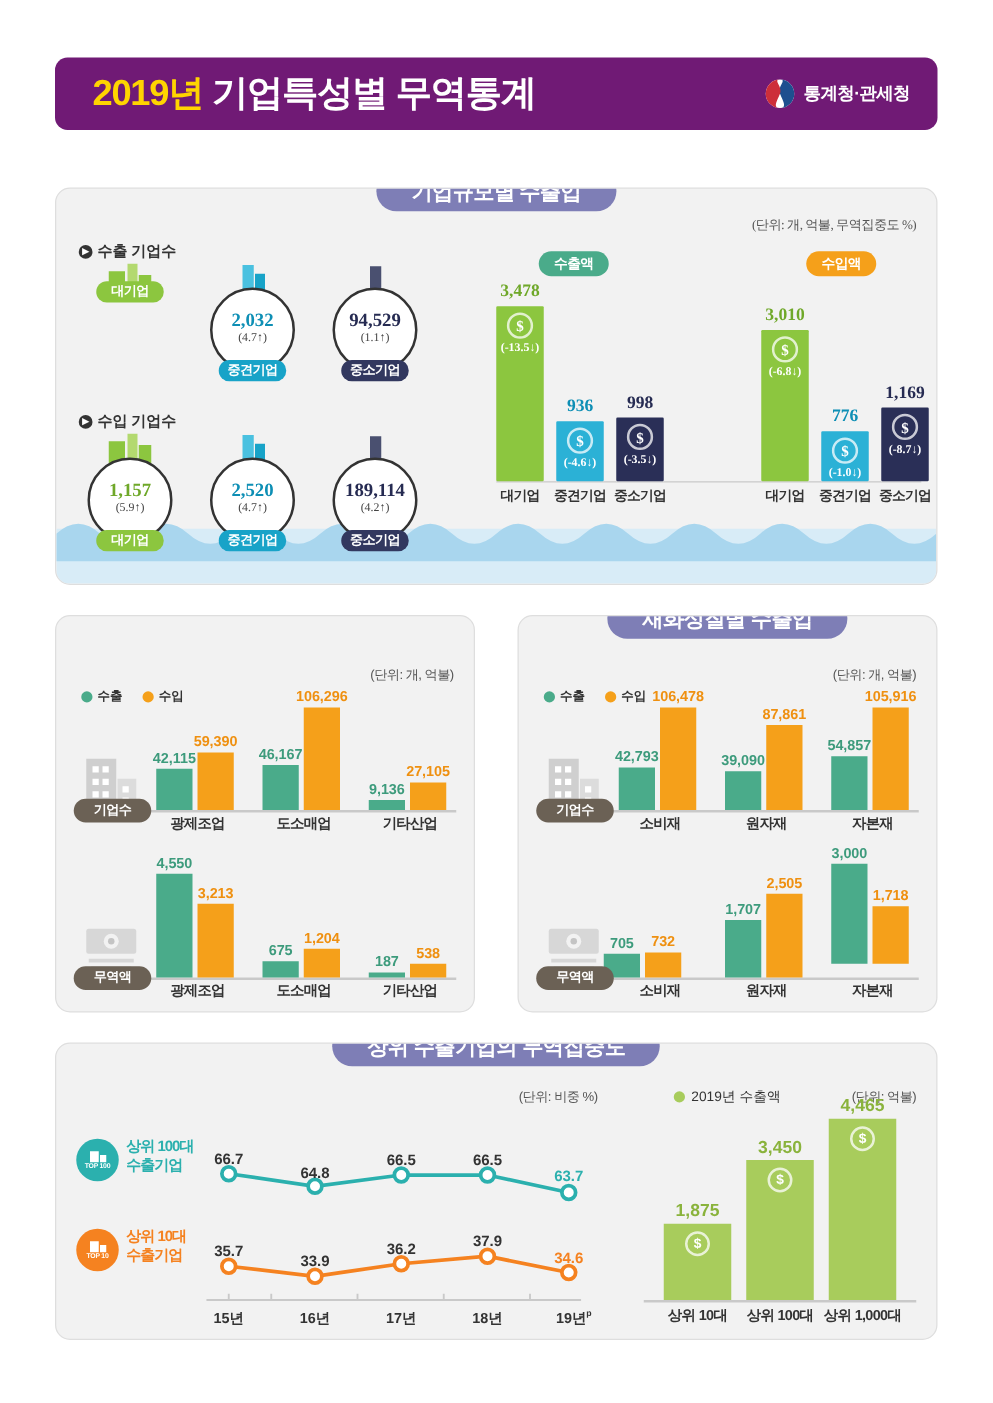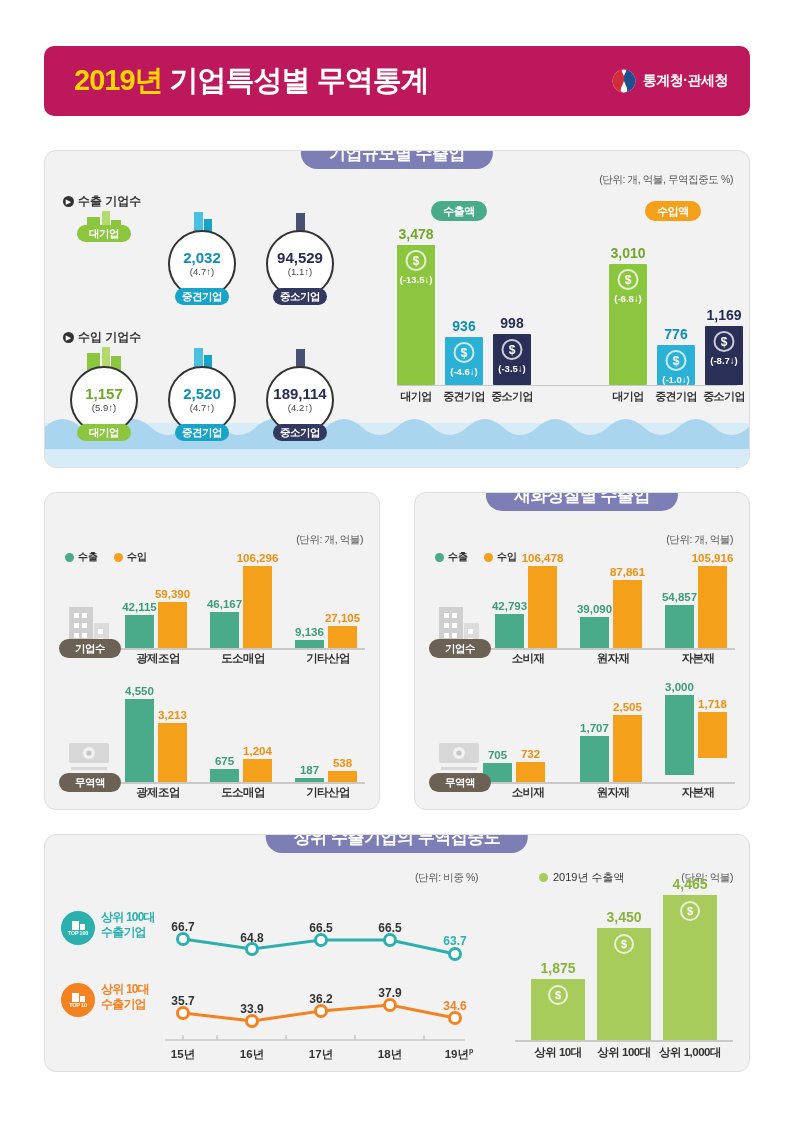--- a/index.html
+++ b/index.html
@@ -5,22 +5,22 @@
   * { box-sizing: border-box; margin:0; padding:0; }
   html,body{ background:#ffffff; }
   body{
     width:794px; height:1122px; position:relative;
     font-family:"Liberation Sans","DejaVu Sans",sans-serif;
     color:#333; overflow:hidden;
   }
 
   
   .header{
-    position:absolute; left:44px; top:46px; width:706px; height:70px;
-    background:#be185d; border-radius:10px;
+    position:absolute; left:44px; top:46px; width:706px; height:58px;
+    background:#701a75; border-radius:10px;
   }
   .header .title{
     position:absolute; left:30px; top:50%; transform:translateY(-50%);
     font-size:29px; font-weight:bold; color:#ffffff; letter-spacing:-1px;
     white-space:nowrap;
   }
   .header .title .yr{ color:#ffd400; }
   .logo-wrap{
     position:absolute; right:22px; top:50%; transform:translateY(-50%);
     display:flex; align-items:center; gap:7px;
@@ -43,21 +43,21 @@
   .banner::before,.banner::after{
     content:""; position:absolute; top:-6px; width:16px; height:16px;
     background:#4f4f86; z-index:-1;
   }
   .banner::before{ left:-10px; clip-path:polygon(0 0,100% 0,100% 100%); }
   .banner::after{ right:-10px; clip-path:polygon(0 0,100% 0,0 100%); }
 
   .unit{ position:absolute; font-size:10.5px; color:#555; white-space:nowrap; letter-spacing:-0.4px;}
 
   
-  #sec1{ left:44px; top:150px; width:706px; height:318px; }
+  #sec1{ left:44px; top:150px; width:706px; height:318px;font-family:Liberation Serif, serif; }
   .waves{ position:absolute; left:0; bottom:0; width:100%; height:62px; }
   .sub-head{ position:absolute; font-size:12px; font-weight:bold; color:#333; display:flex; align-items:center; gap:4px; white-space:nowrap;}
   .sub-head .arw{
     display:inline-block; width:11px;height:11px;border-radius:50%;
     background:#333; color:#fff; font-size:7px; line-height:11px; text-align:center;
   }
 
   .bubble-row{ position:absolute; display:flex; gap:24px; }
   .bub{ position:relative; width:74px; text-align:center; }
   .bub .bld{ height:26px; display:flex; align-items:flex-end; justify-content:center; }
@@ -519,21 +519,21 @@
   <div class="grp" style="left:165px; top:209px; height:80px;">
     <div class="gb">
         <div class="v tx-g">1,707</div>
         <div class="bar bg-g" style="height:46px;"></div>
       </div>
     <div class="gb">
         <div class="v tx-o">2,505</div>
         <div class="bar bg-o" style="height:67px;"></div>
       </div>
   </div>
-  <div class="grp" style="left:250px; top:194px; height:95px;align-items:center;">
+  <div class="grp" style="left:250px; top:183px; height:95px;">
     <div class="gb">
         <div class="v tx-g">3,000</div>
         <div class="bar bg-g" style="height:80px;"></div>
       </div>
     <div class="gb">
         <div class="v tx-o">1,718</div>
         <div class="bar bg-o" style="height:46px;"></div>
       </div>
   </div>
   <div class="catlbl" style="left:113px; top:292px;">소비재</div>

